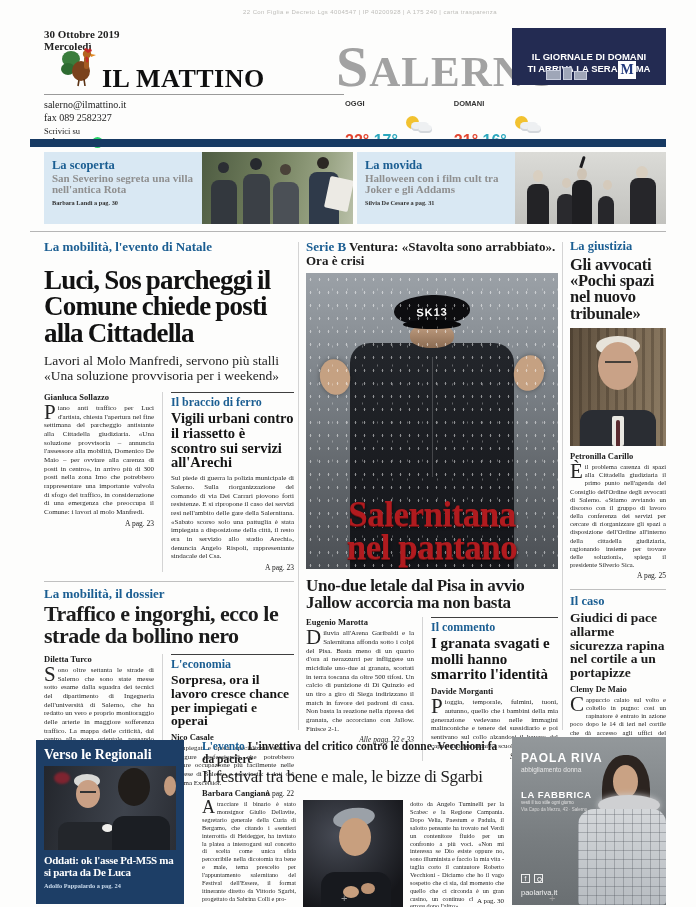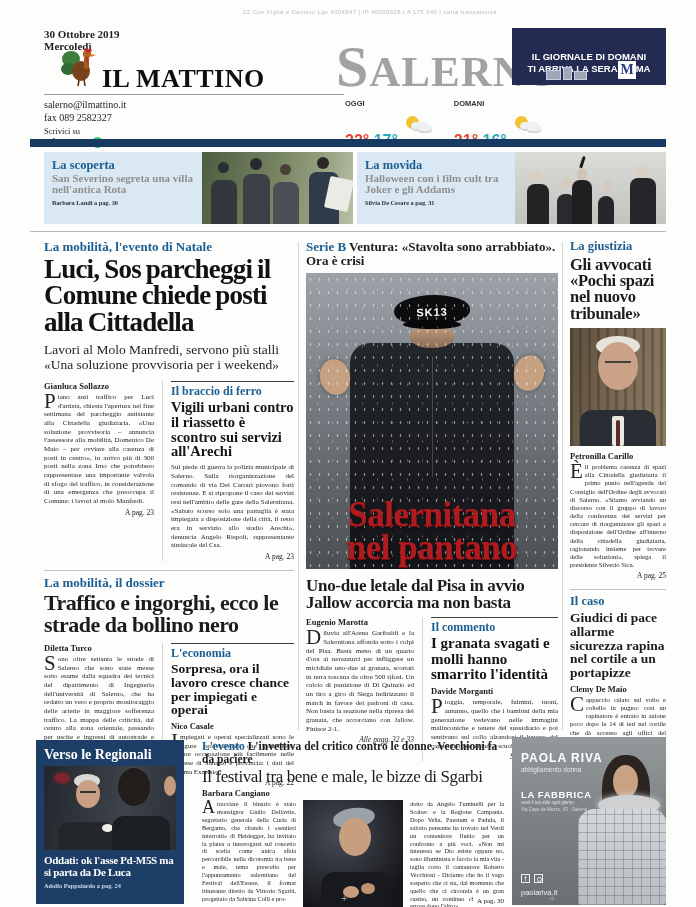--- a/index.html
+++ b/index.html
@@ -54,21 +54,21 @@
   .bandrule { position:absolute; left:30px; right:30px; top:231px; border-top:1px solid #b5b5b5; }
 
   
   .vr { position:absolute; top:242px; height:488px; width:1px; background:#d4d4d4; }
   .colL { position:absolute; left:44px; top:240px; width:250px; }
   .colC { position:absolute; left:306px; top:240px; width:252px; }
   .colR { position:absolute; left:570px; top:240px; width:96px; }
 
   .k { color:#1b5e92; font-weight:bold; font-size:13px; line-height:1.1; }
   .k2 { font-size:12px; }
-  .h1 { font-size:27px; font-weight:bold; line-height:.97; letter-spacing:-.8px; word-spacing:-1px; color:#121212; margin-top:2px; }
+  .h1 { font-size:27px; font-weight:bold; line-height:.97; letter-spacing:-.8px; word-spacing:-1px; color:#121212; margin-top:13px; }
   .deck { font-size:13.5px; line-height:1.15; margin-top:7px; color:#1e1e1e; }
   .subrow { display:flex; margin-top:8px; }
   .ca { width:118px; padding-right:8px; }
   .cb { flex:1; border-left:1px solid #d4d4d4; padding-left:8px; }
   .boxrule { border-top:1.5px solid #3f3f3f; padding-top:3px; }
   .by { font-weight:bold; font-size:8.5px; margin-bottom:2px; }
   .bd { font-size:7px; line-height:1.24; text-align:justify; color:#242424; }
   .dc { float:left; font-size:21px; line-height:.82; padding-right:2px; }
   .pr { text-align:right; font-size:7.5px; margin-top:2px; color:#222; }
   .pri { font-style:italic; }

